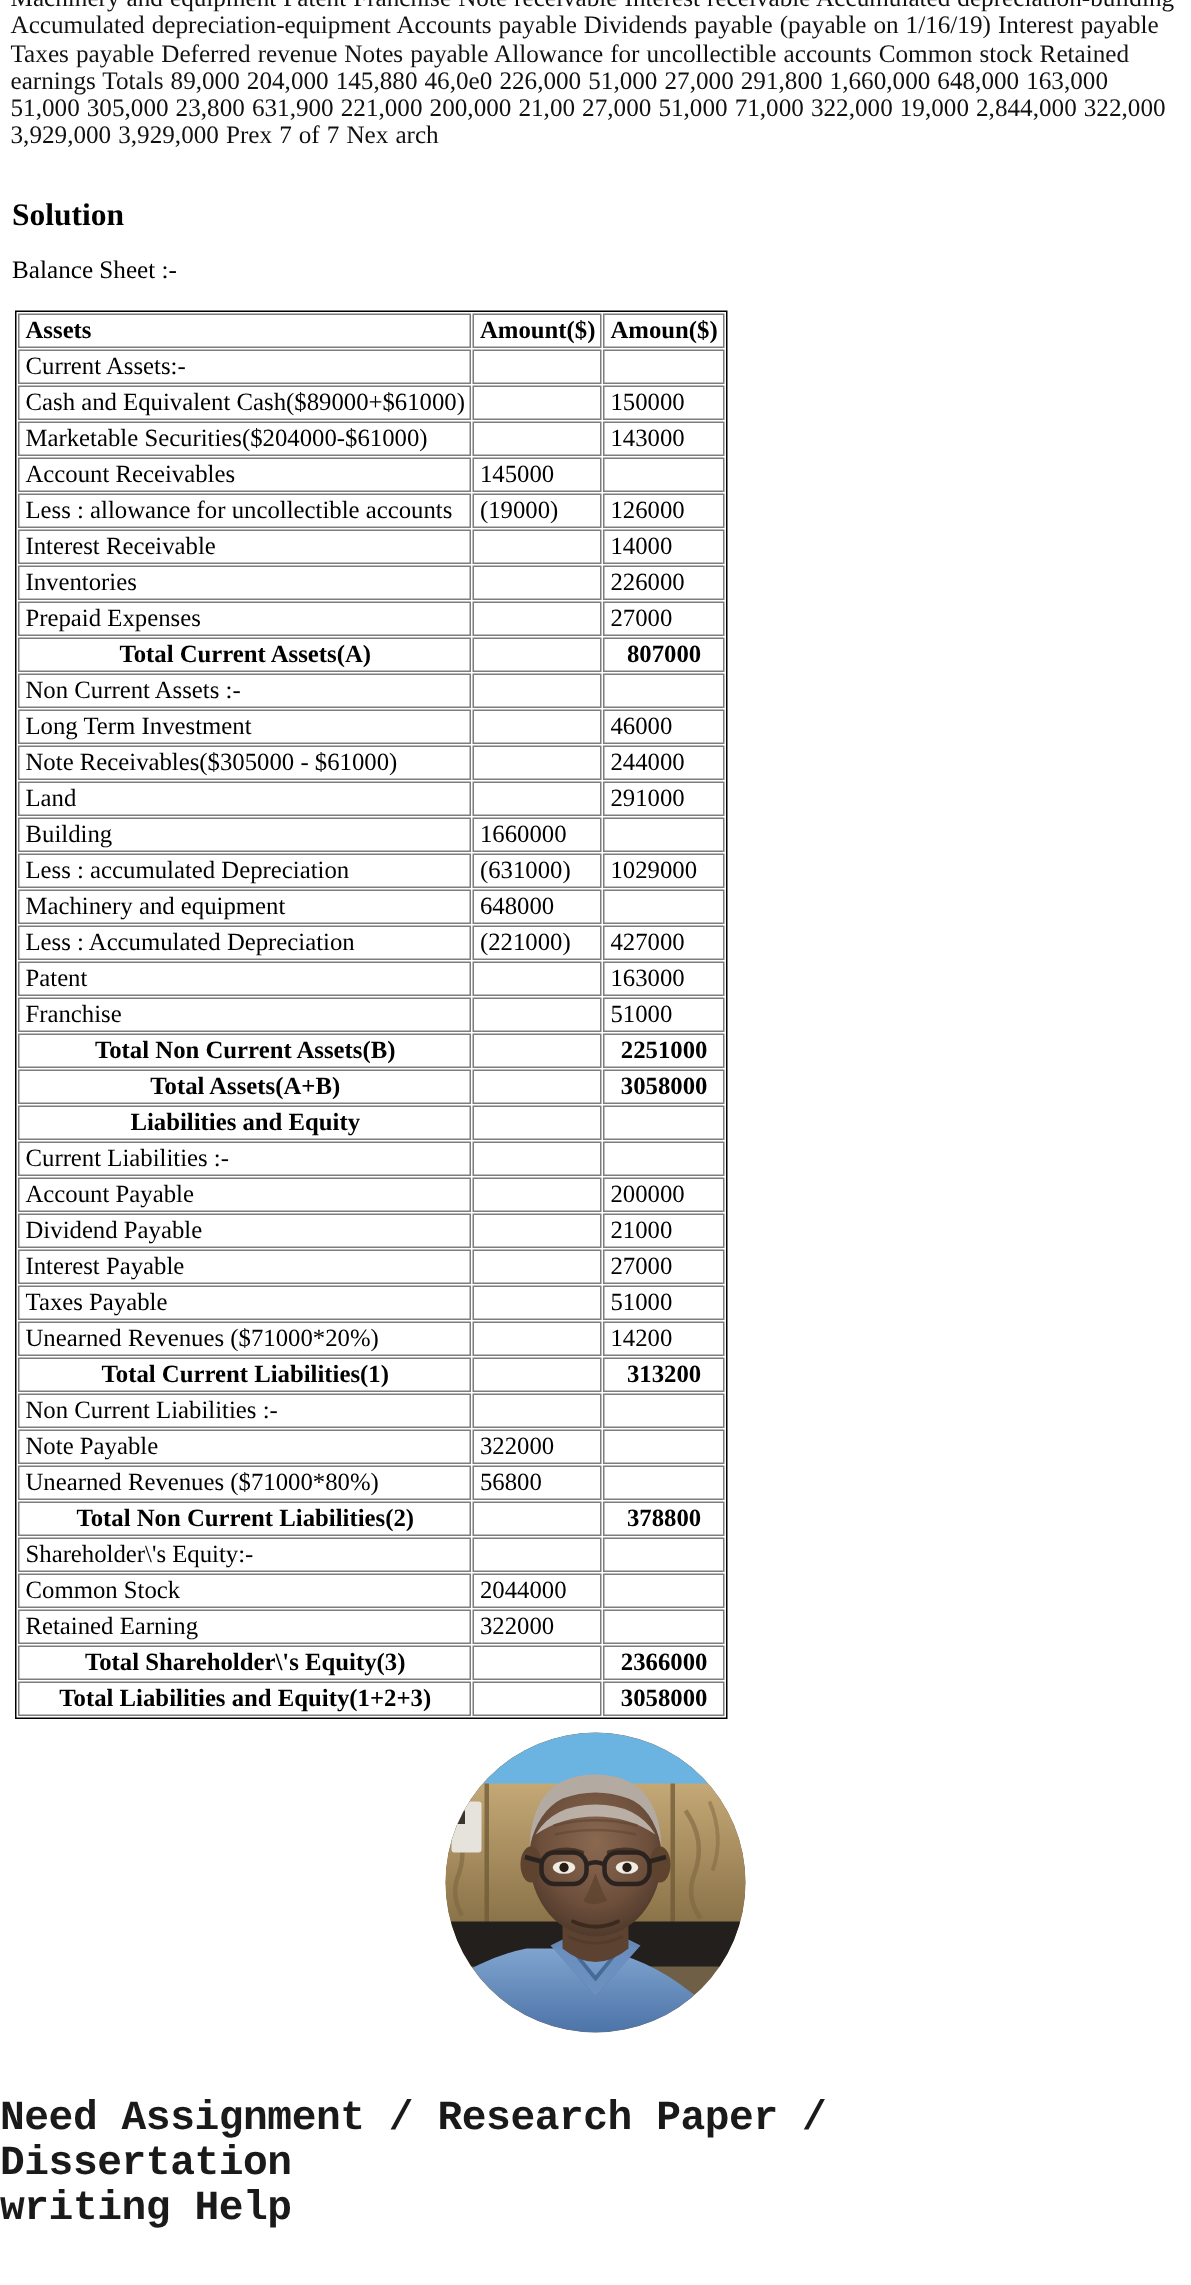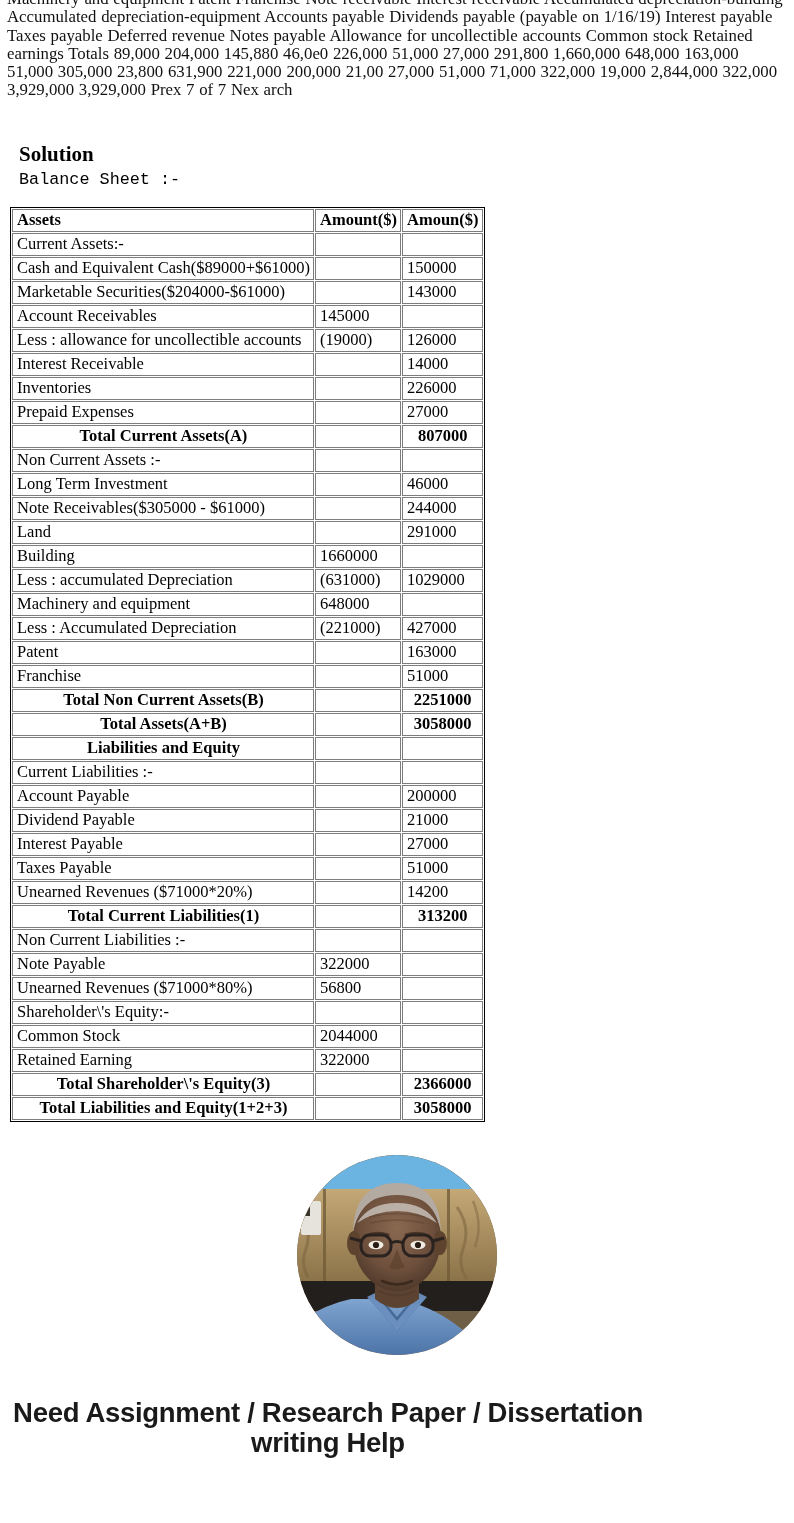--- a/index.html
+++ b/index.html
@@ -29,35 +29,35 @@
     position: relative;
     top: -10px;
     word-spacing: 0.5px;
   }
 
   
   #solution-heading {
     font-family: "Liberation Serif", "DejaVu Serif", serif;
     font-size: 21px;
     font-weight: bold;
-    margin: 11px;
+    margin: 0;
     padding: 0 0 0 8px;
     position: absolute;
     top: 131px;
     left: 0;
   }
 
   #balance-sheet-label {
-    font-family: Liberation Mono, monospace;
+    font-family: Liberation Serif, serif;
     font-size: 16.8px;
     margin: 0;
     padding: 0 0 0 8px;
     position: absolute;
     top: 170px;
-    left: 11px;
+    left: 0;
   }
 
   
   #balance-sheet-table {
     position: absolute;
     top: 207px;
     left: 10px;
     border-collapse: separate;
     border-spacing: 1px;
     border: 1px solid #000;
@@ -102,22 +102,21 @@
     background: #6f5f46;
   }
   #portrait svg { display: block; }
 
   
   #footer-promo {
     position: absolute;
     top: 1398px;
     left: 0;
     width: 656px;
-    text-align: center;
-    font-family: Liberation Sans, sans-serif;
+    font-family: Liberation Mono, monospace;
     font-weight: bold;
     font-size: 27.5px;
     line-height: 30px;
     letter-spacing: -0.3px;
     color: #1a1a1a;
   }
   #footer-promo .promo-line { display: block; }
 </style>
 </head>
 <body>
@@ -294,20 +293,25 @@
       </tr>
       <tr>
         <td>Note Payable</td>
         <td>322000</td>
         <td></td>
       </tr>
       <tr>
         <td>Unearned Revenues ($71000*80%)</td>
         <td>56800</td>
         <td></td>
+      </tr>
+      <tr class="bold">
+        <td>Total Non Current Liabilities(2)</td>
+        <td></td>
+        <td>378800</td>
       </tr>
       <tr>
         <td>Shareholder\'s Equity:-</td>
         <td></td>
         <td></td>
       </tr>
       <tr>
         <td>Common Stock</td>
         <td>2044000</td>
         <td></td>

